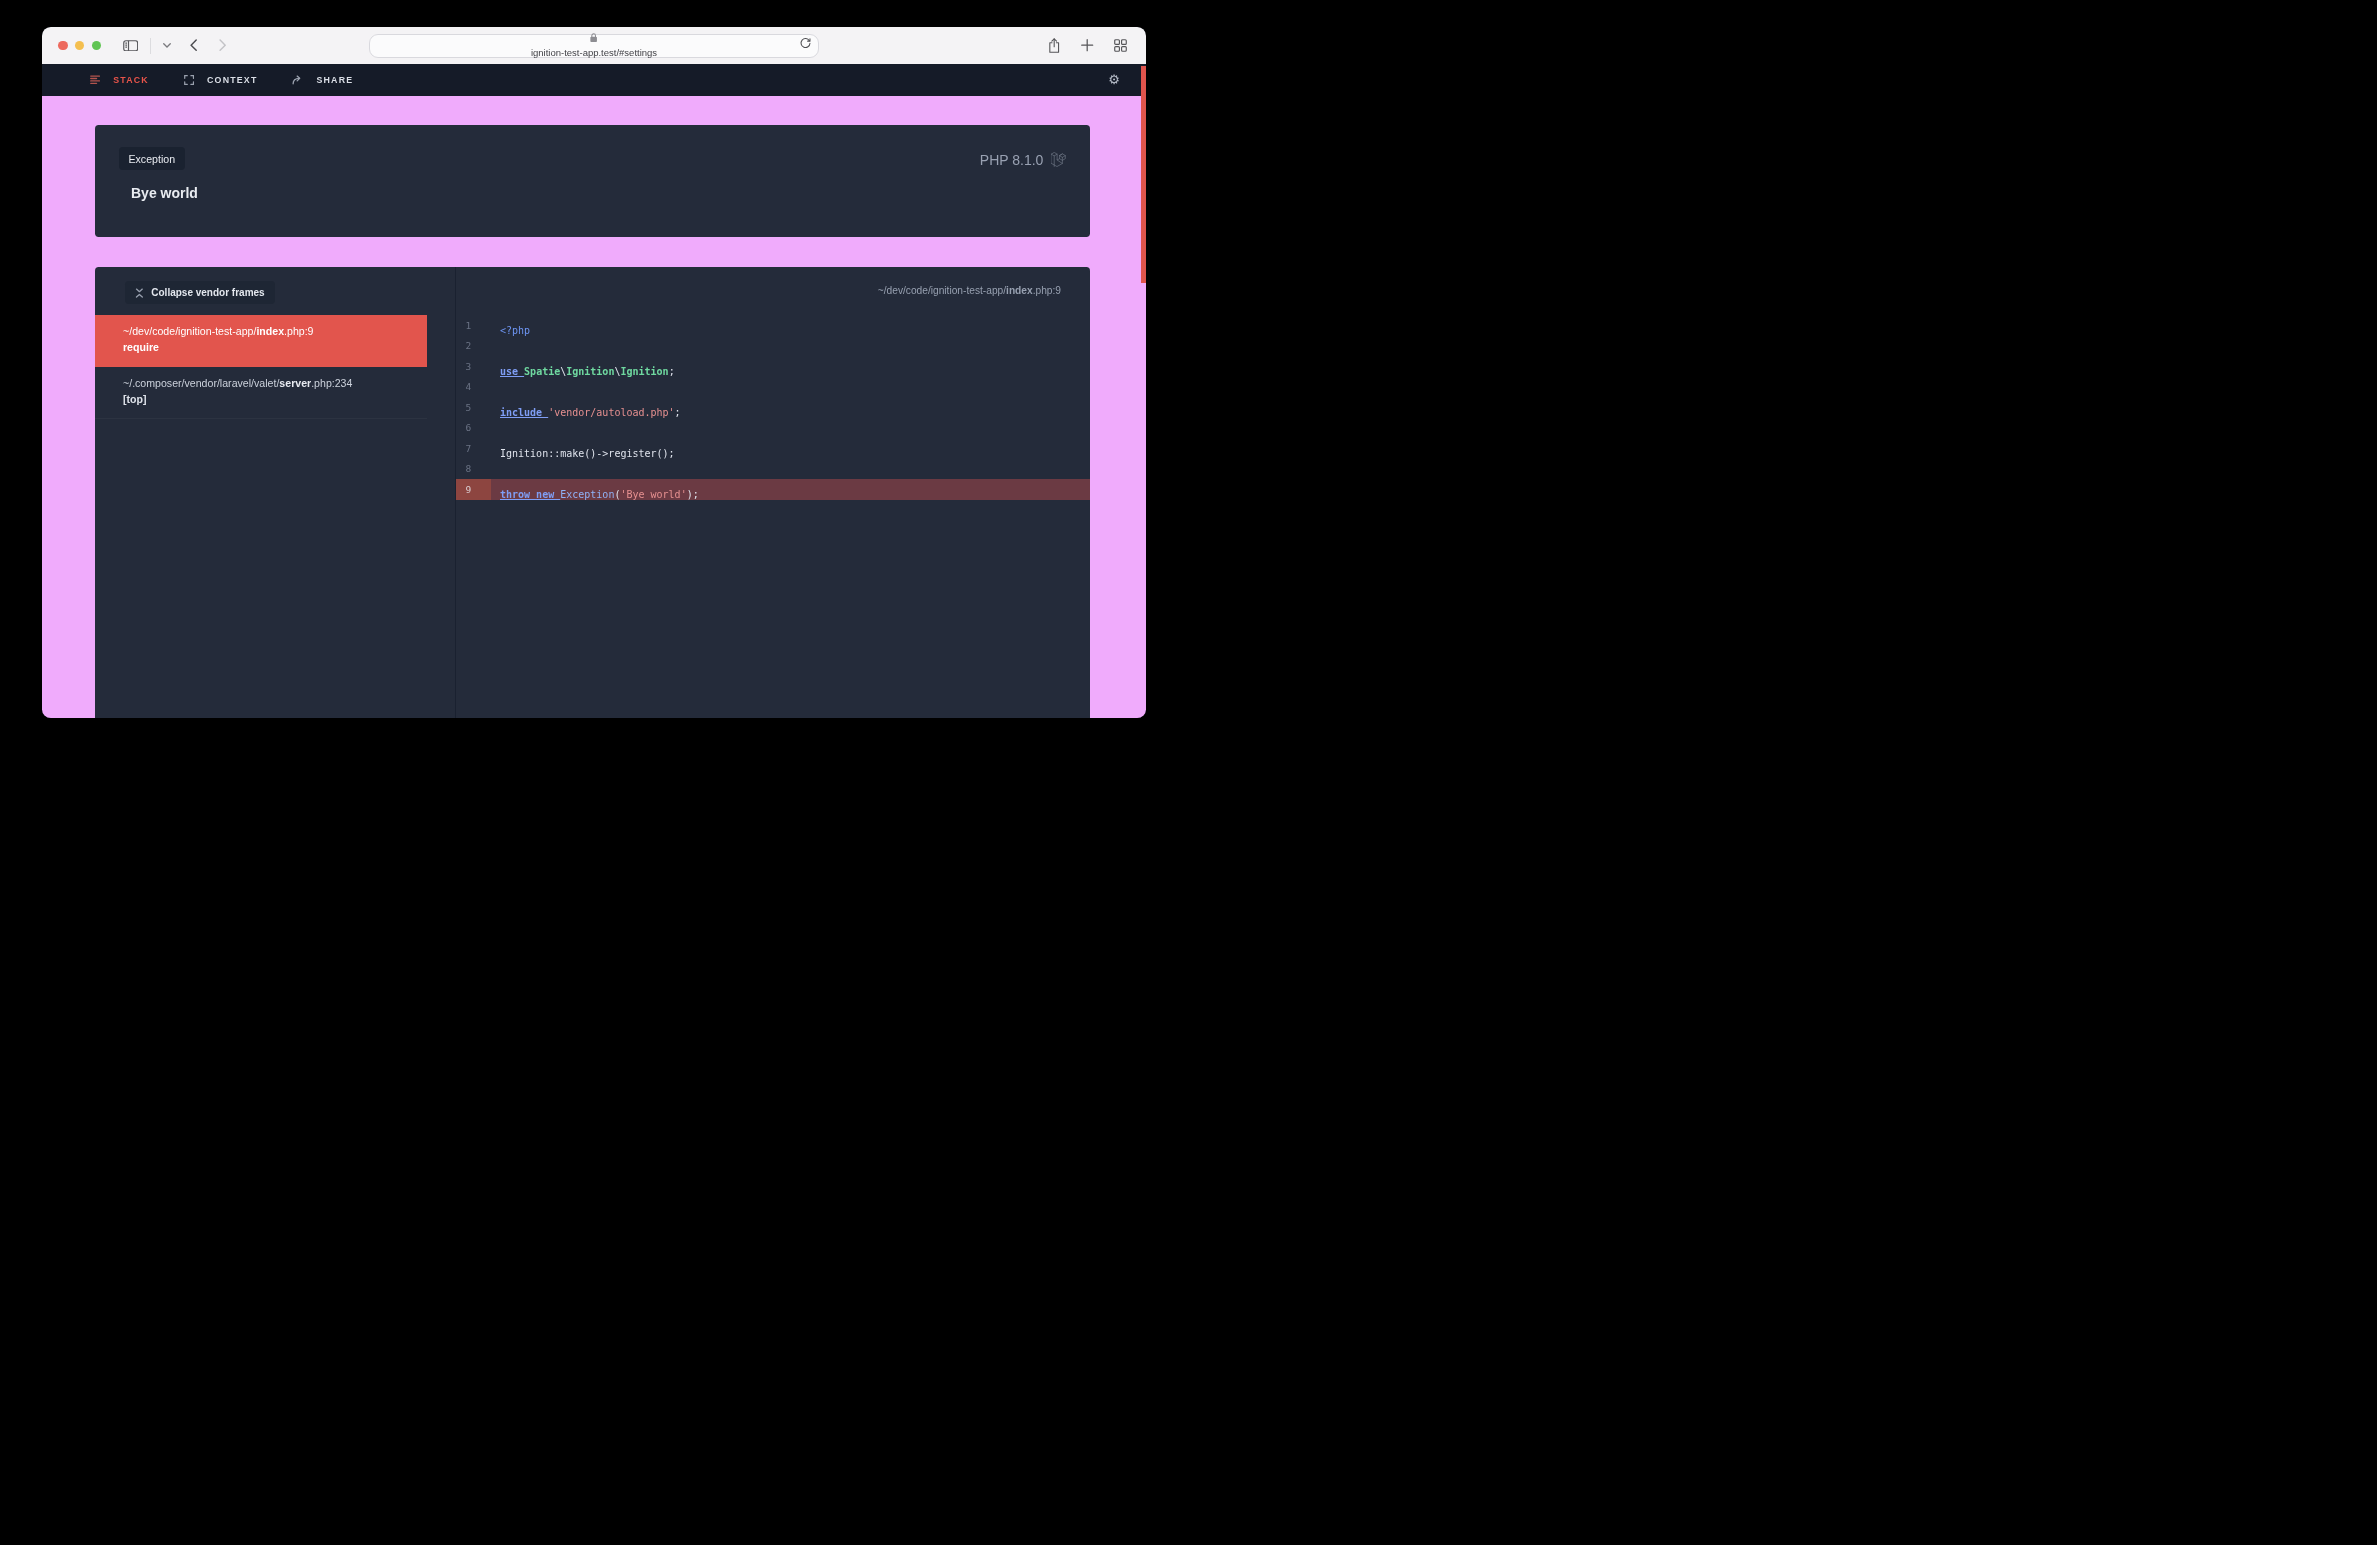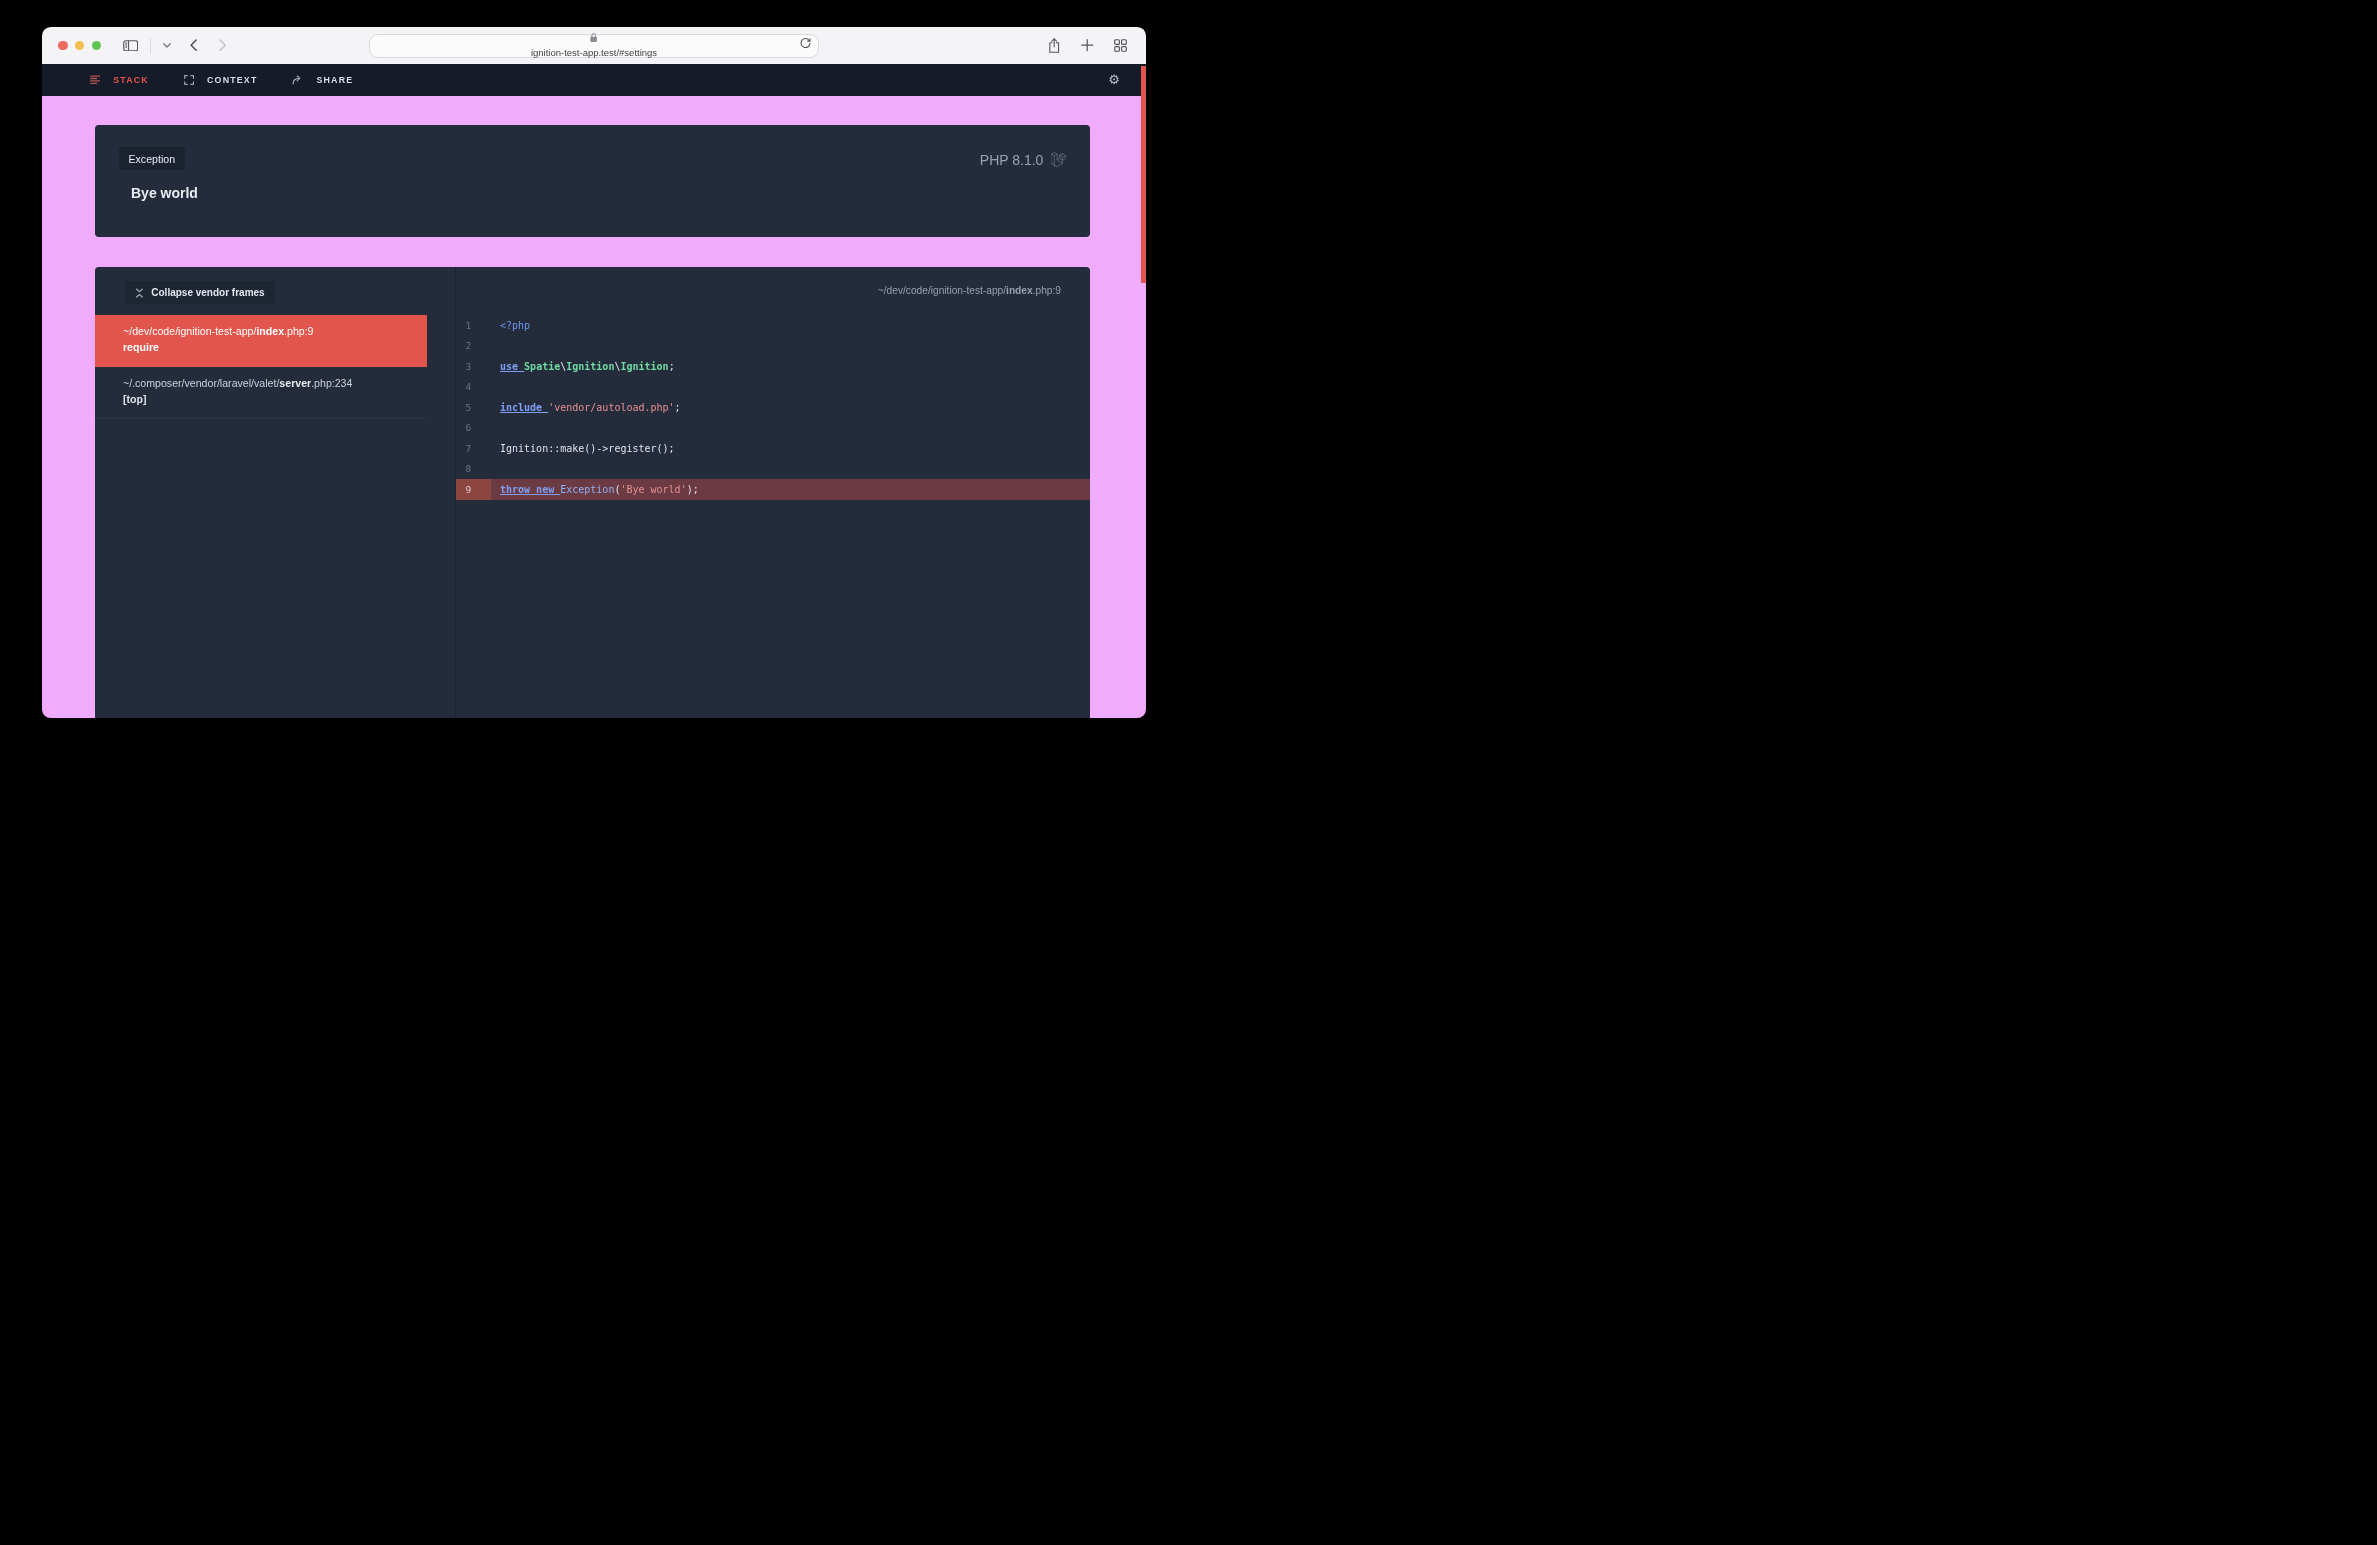--- a/index.html
+++ b/index.html
@@ -40,21 +40,21 @@
   .frame .method{font-weight:700;margin-top:0.7px;color:#dfe3ea;}
   .frame.selected{background:#e2554d;color:#fff;border-bottom-color:transparent;}
   .frame.selected .file,.frame.selected .method{color:#fff;}
 
   .right-panel{flex:1;border-left:1.5px solid #1a2130;position:relative;}
   .editor-path{position:absolute;top:17.6px;right:29px;font-size:10.2px;color:#97a0b0;}
   .editor-path .file{font-weight:700;}
   .code{position:absolute;top:48px;left:0;right:0;font-family:"DejaVu Sans Mono",monospace;}
   .cline{display:flex;height:20.5px;align-items:stretch;font-size:10px;color:#dfe3ec;}
   .cline .num{width:25px;padding-left:9.5px;flex:none;color:#6a7284;font-size:9.5px;display:flex;align-items:center;}
-  .cline .src{padding-left:9.5px;display:flex;align-items:center;white-space:pre;}
+  .cline .src{padding-left:9.5px;display:flex;align-items:flex-end;white-space:pre;}
   .cline.hl{background:#6b3a43;}
   .cline.hl .num{background:#8d4540;color:#d9cdd0;}
   .t-php{color:#6e95f2;}
   .t-kw{color:#7f9ef5;font-weight:700;text-decoration:underline;}
   .t-ns{color:#6fd9a0;font-weight:700;}
   .t-cls{color:#8fb2f7;}
   .t-str{color:#e69090;}
   .t-pl{color:#dfe3ec;}
 
   .red-scrollbar{position:absolute;right:0;top:39px;width:5.1px;height:217px;background:#e0544c;z-index:5;}

